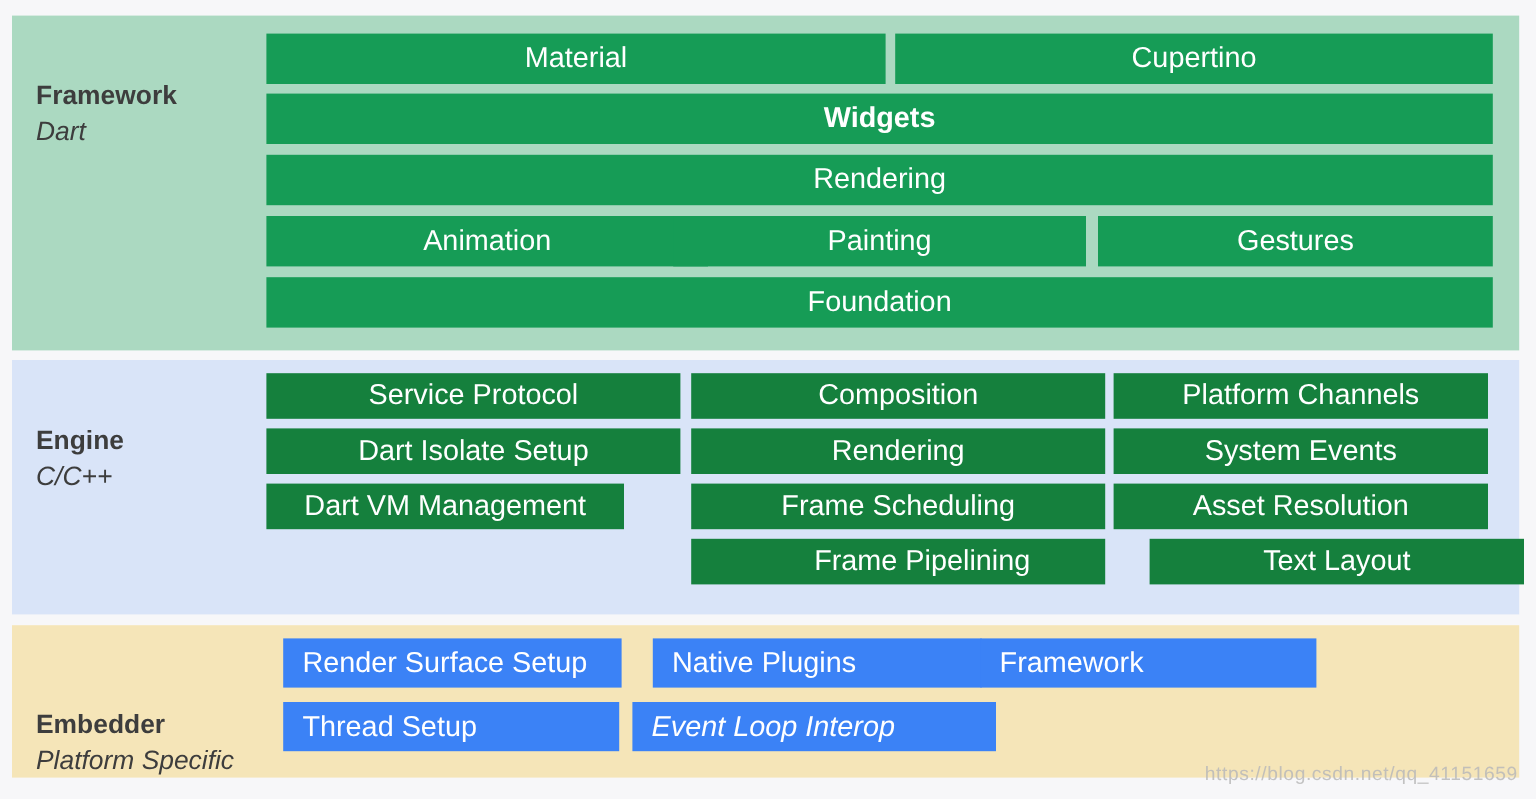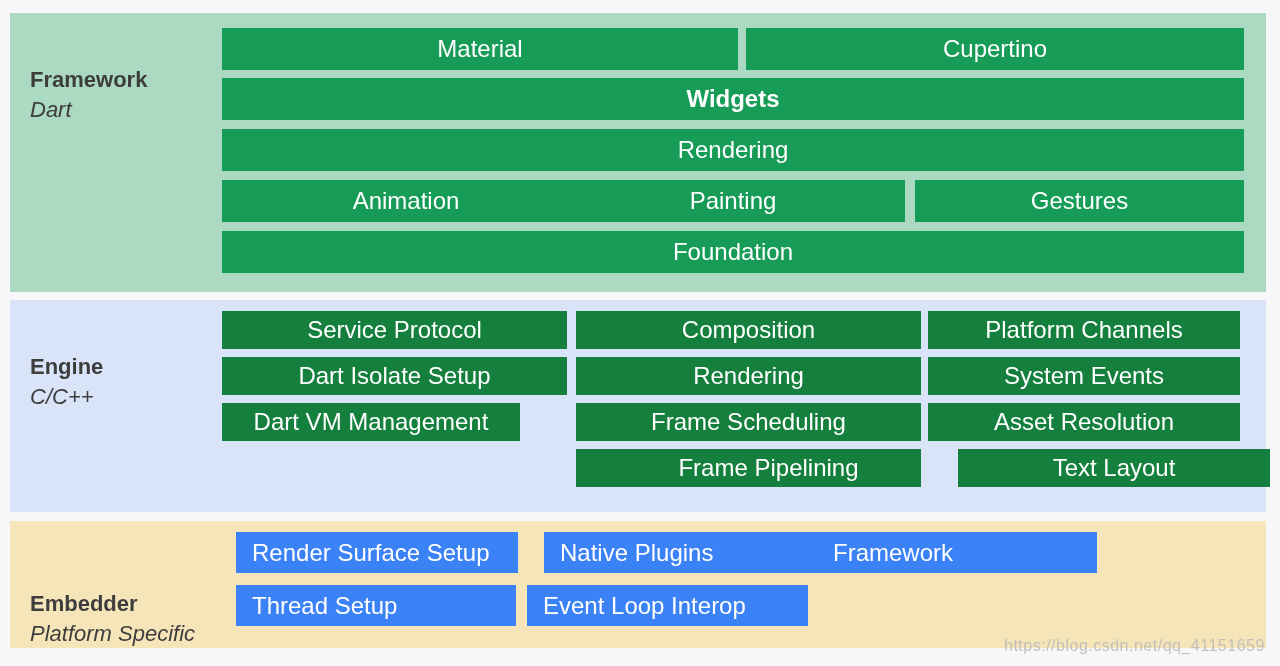--- a/index.html
+++ b/index.html
@@ -101,16 +101,16 @@
 
 <div class="section" id="embedder">
   <div class="layer-label">
     <div class="t">Embedder</div>
     <div class="s">Platform Specific</div>
   </div>
   <div class="bar orange" style="top:11px; left:226px; width:282px;">Render Surface Setup</div>
   <div class="bar orange" style="top:11px; left:517px; width:274px;margin-left:17px;">Native Plugins</div>
   <div class="bar orange" style="top:11px; left:807px; width:280px;">Framework</div>
   <div class="bar orange" style="top:64px; left:226px; width:280px;">Thread Setup</div>
-  <div class="bar orange" style="top:64px; left:517px; width:281px;">Event Loop Interop</div>
+  <div class="bar orange" style="top:64px; left:517px; width:303px;font-style:italic;">Event Loop Interop</div>
 </div>
 
 <div class="watermark">https://blog.csdn.net/qq_41151659</div>
 
 </body></html>

